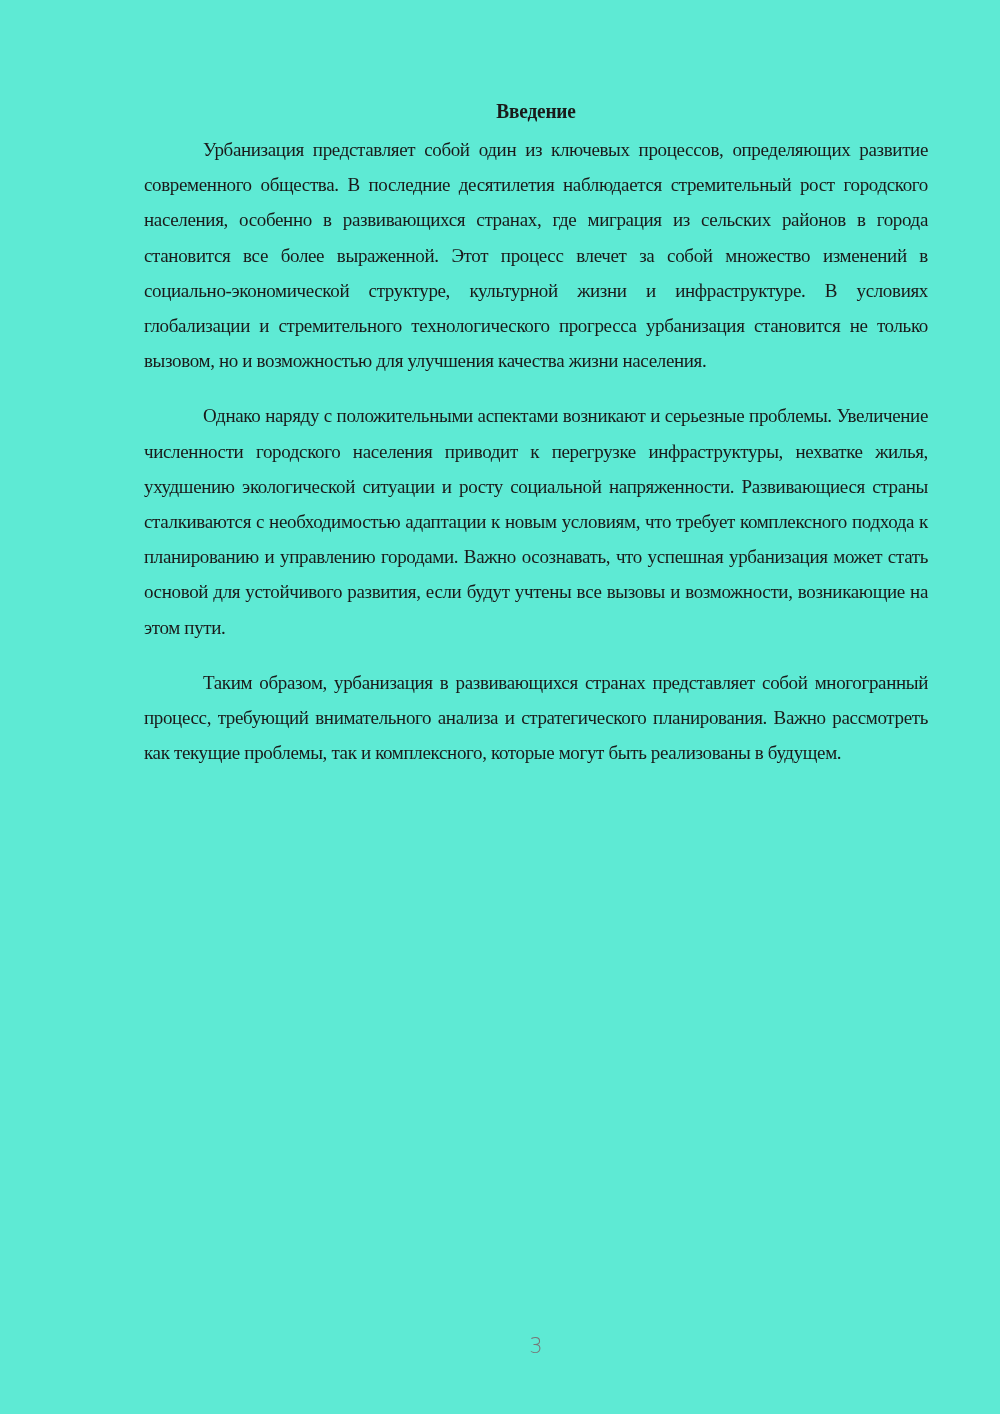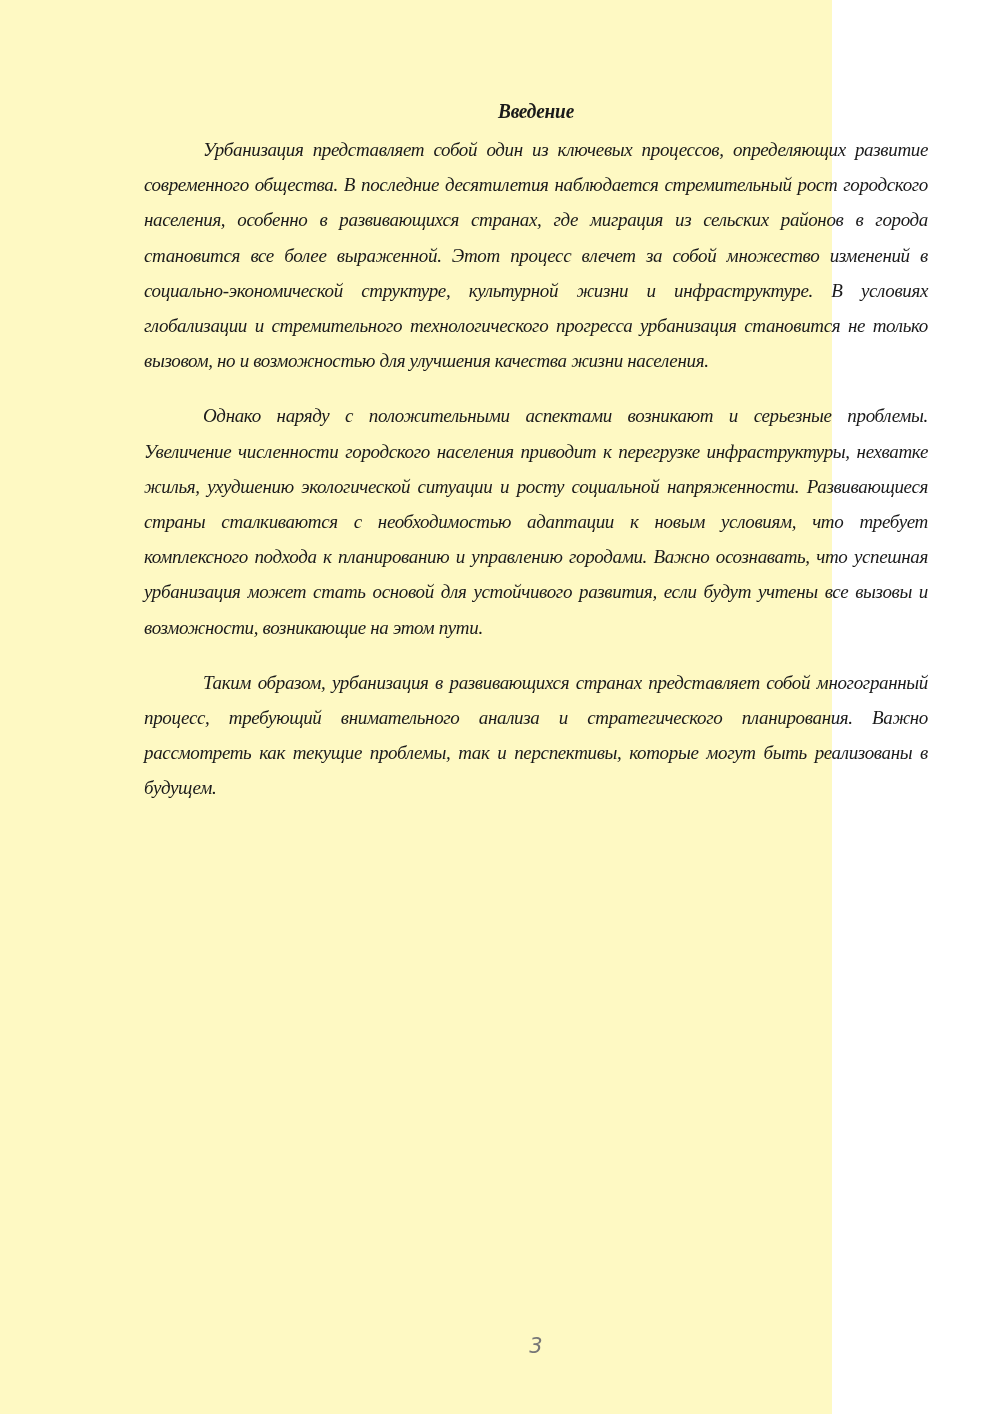--- a/index.html
+++ b/index.html
@@ -12,24 +12,23 @@
       height: 1414px;
       position: relative;
       overflow: hidden;
       font-family: "Liberation Serif", "DejaVu Serif", serif;
       color: #1a1a1a;
     }
     .page {
       position: absolute;
       left: 0;
       top: 0;
-      width: 832px;
+      width: 1000px;
       height: 1414px;
-      background: #fef9c3;
-      font-style: italic;
+      background: #5eead4;
     }
     .content {
       position: absolute;
       left: 144px;
       top: 96px;
       width: 784px;
     }
     .title {
       text-align: center;
       font-weight: bold;
@@ -62,16 +61,16 @@
     }
   </style>
 </head>
 <body>
 
 <div class="page">
   <div class="content">
     <h1 class="title">Введение</h1>
     <p class="para">Урбанизация представляет собой один из ключевых процессов, определяющих развитие современного общества. В последние десятилетия наблюдается стремительный рост городского населения, особенно в развивающихся странах, где миграция из сельских районов в города становится все более выраженной. Этот процесс влечет за собой множество изменений в социально-экономической структуре, культурной жизни и инфраструктуре. В условиях глобализации и стремительного технологического прогресса урбанизация становится не только вызовом, но и возможностью для улучшения качества жизни населения.</p>
     <p class="para">Однако наряду с положительными аспектами возникают и серьезные проблемы. Увеличение численности городского населения приводит к перегрузке инфраструктуры, нехватке жилья, ухудшению экологической ситуации и росту социальной напряженности. Развивающиеся страны сталкиваются с необходимостью адаптации к новым условиям, что требует комплексного подхода к планированию и управлению городами. Важно осознавать, что успешная урбанизация может стать основой для устойчивого развития, если будут учтены все вызовы и возможности, возникающие на этом пути.</p>
-    <p class="para">Таким образом, урбанизация в развивающихся странах представляет собой многогранный процесс, требующий внимательного анализа и стратегического планирования. Важно рассмотреть как текущие проблемы, так и перспективы, которые могут быть реализованы в будущем.</p>
+    <p class="para">Таким образом, урбанизация в развивающихся странах представляет собой многогранный процесс, требующий внимательного анализа и стратегического планирования. Важно рассмотреть как текущие проблемы, так и комплексного, которые могут быть реализованы в будущем.</p>
   </div>
   <div class="page-number">3</div>
 </div>
 
 </body></html>

